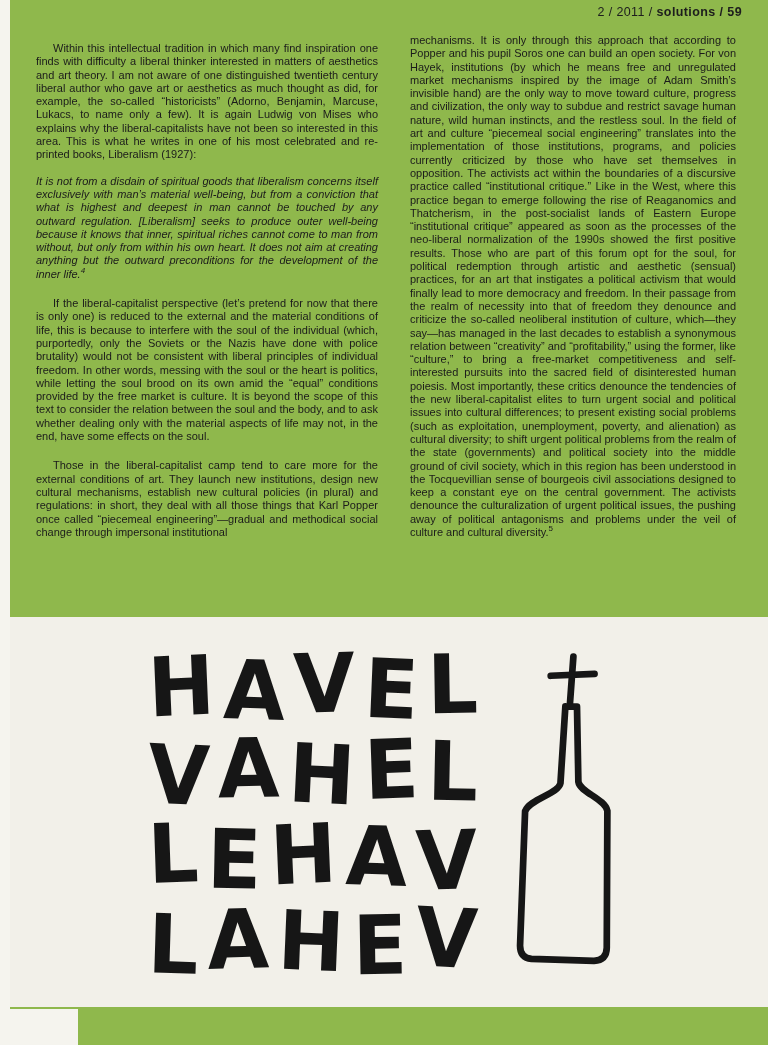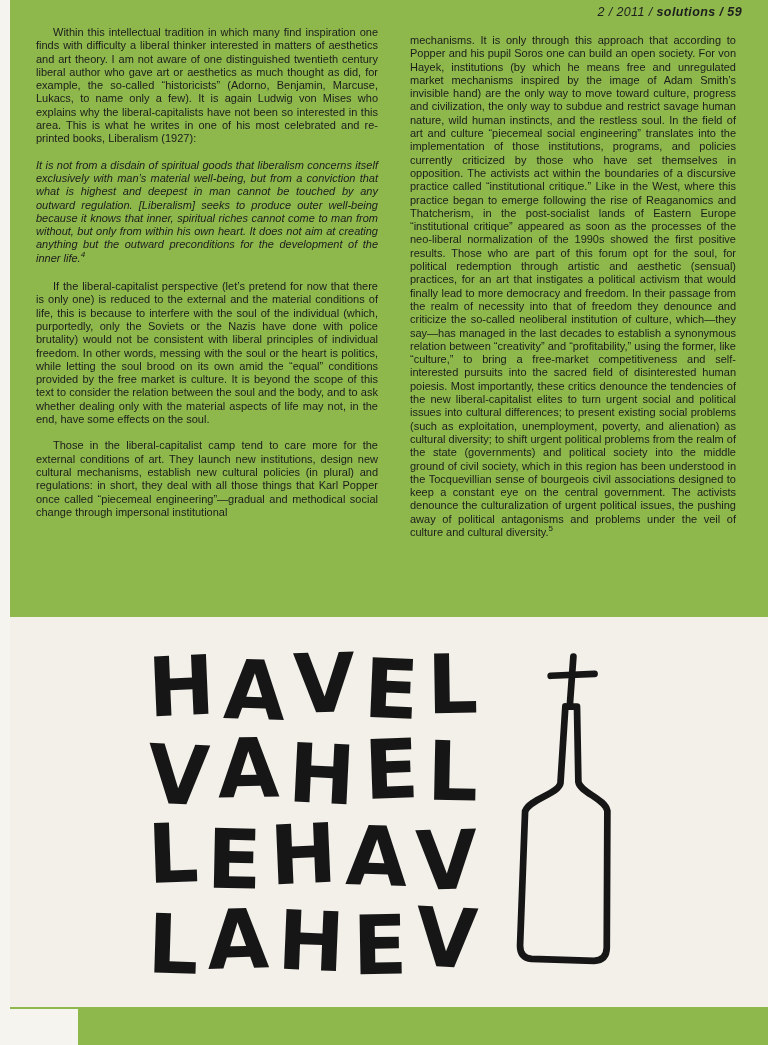--- a/index.html
+++ b/index.html
@@ -29,41 +29,40 @@
     left: 0; bottom: 0;
     width: 78px; height: 36px;
     background: #f5f4ee;
     z-index: 4;
   }
   .header {
     position: absolute;
     top: 5px;
     right: 26px;
     font-size: 12.5px;
-    font-style: italic;
     letter-spacing: 0.4px;
     color: #1d1d1d;
   }
   .header b { font-weight: bold; }
   .columns {
     position: absolute;
     top: 26px;
     left: 36px;
     right: 24px;
     display: flex;
     gap: 24px;
   }
   .col {
     flex: 1 1 0;
     font-size: 11px;
     line-height: 13.3px;
     text-align: justify;
     color: #1b1b1b;
   }
-  .col p { margin: 0 0 13px 0; }
+  .col p { margin: 16px 0 13px 0; }
   .col p.indent { text-indent: 17px; }
   .col p.quote {
     font-style: italic;
     margin: 1px 0 15px 0;
   }
   .col p.flow { margin: 8px; }
   sup { font-size: 8px; line-height: 0; }
 
   .artwork {
     position: absolute;

